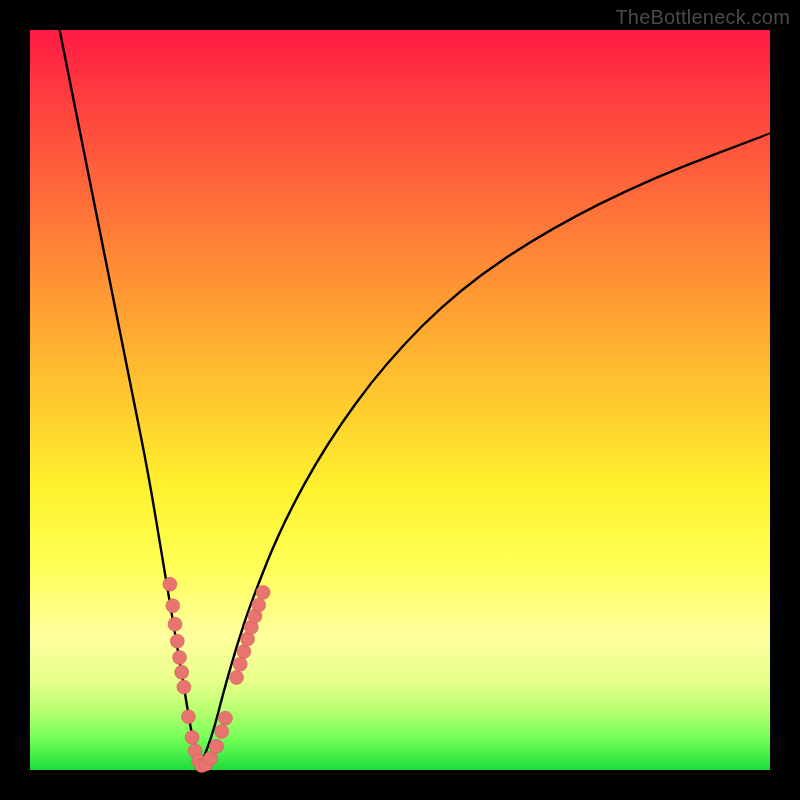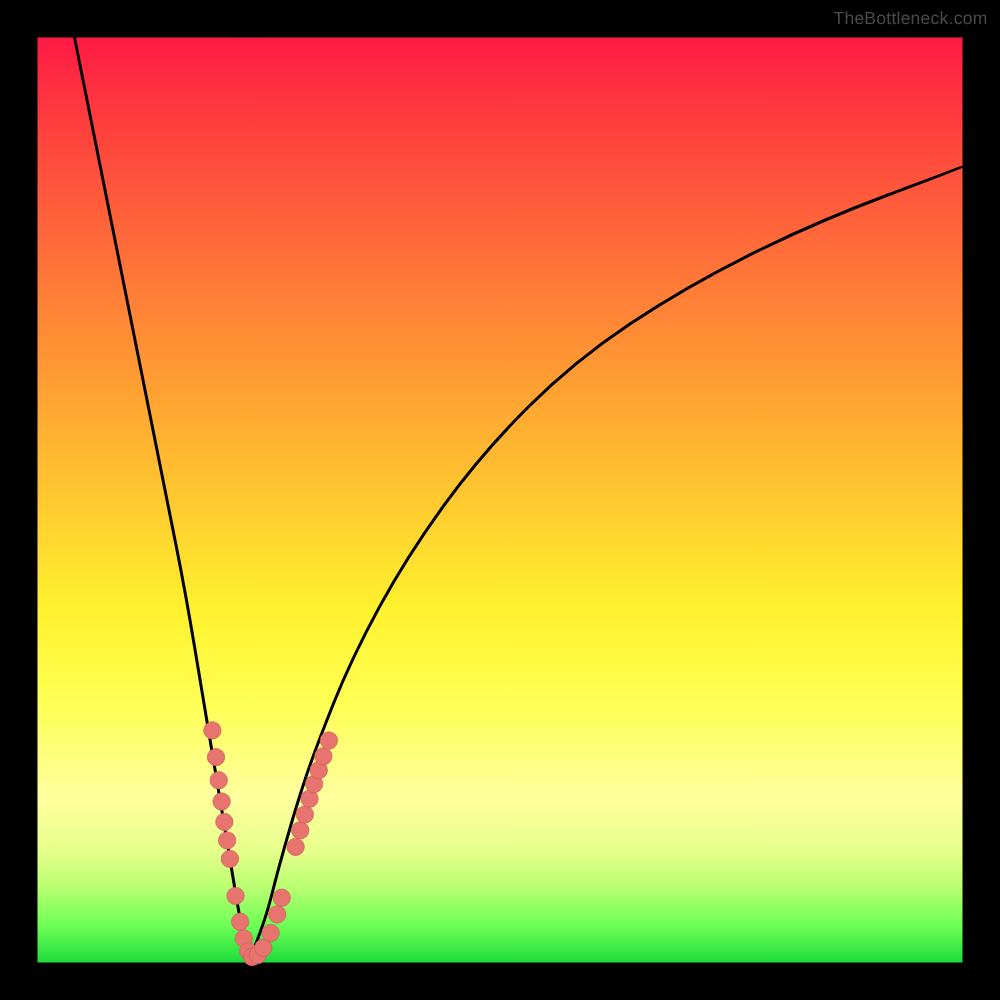--- a/index.html
+++ b/index.html
@@ -37,21 +37,21 @@
       #b7ff70 92%,
       #6eff55 96%,
       #1edc3c 100%
     );
   }
   .watermark {
     position: absolute;
     top: 6px;
     right: 10px;
     color: #4a4a4a;
-    font-size: 14px;
+    font-size: 20px;
     letter-spacing: 0.2px;
     font-weight: 500;
     user-select: none;
   }
   svg.curve {
     position: absolute;
     left: 0; top: 0;
     width: 740px; height: 740px;
     overflow: visible;
   }

